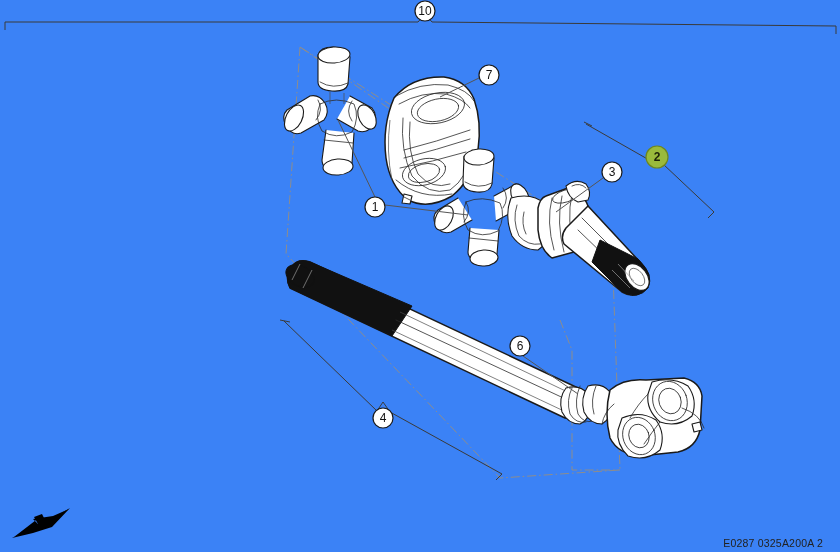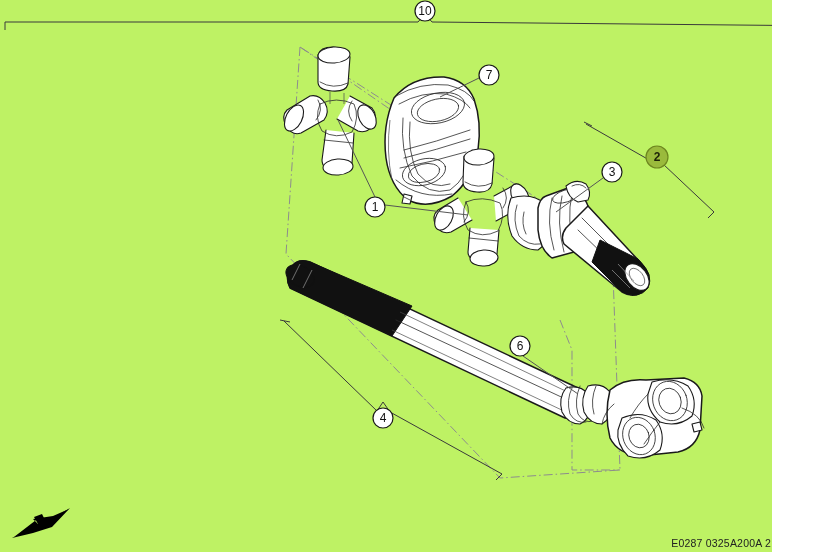--- a/index.html
+++ b/index.html
@@ -6,23 +6,23 @@
   html, body {
     margin: 0;
     padding: 0;
     background: #ffffff;
   }
   body {
     font-family: "Liberation Sans", sans-serif;
   }
   #diagram-root {
     position: relative;
-    width: 772px;
+    width: 840px;
     height: 552px;
-    background: #bef264;
+    background: #3b82f6;
     overflow: hidden;
   }
   #diagram-svg {
     position: absolute;
     left: 0;
     top: 0;
     width: 840px;
     height: 552px;
     display: block;
   }
@@ -102,21 +102,21 @@
   .bub-t-hl {
     font-family: "Liberation Sans", sans-serif;
     font-size: 12px;
     fill: #1d2208;
     font-weight: bold;
     text-anchor: middle;
     dominant-baseline: central;
   }
   #figure-code {
     position: absolute;
-    right: 1px;
+    right: 17px;
     bottom: 3px;
     font-family: "Liberation Sans", sans-serif;
     font-size: 10.5px;
     color: #222222;
     letter-spacing: 0.2px;
     white-space: nowrap;
   }
 </style>
 </head>
 <body>

